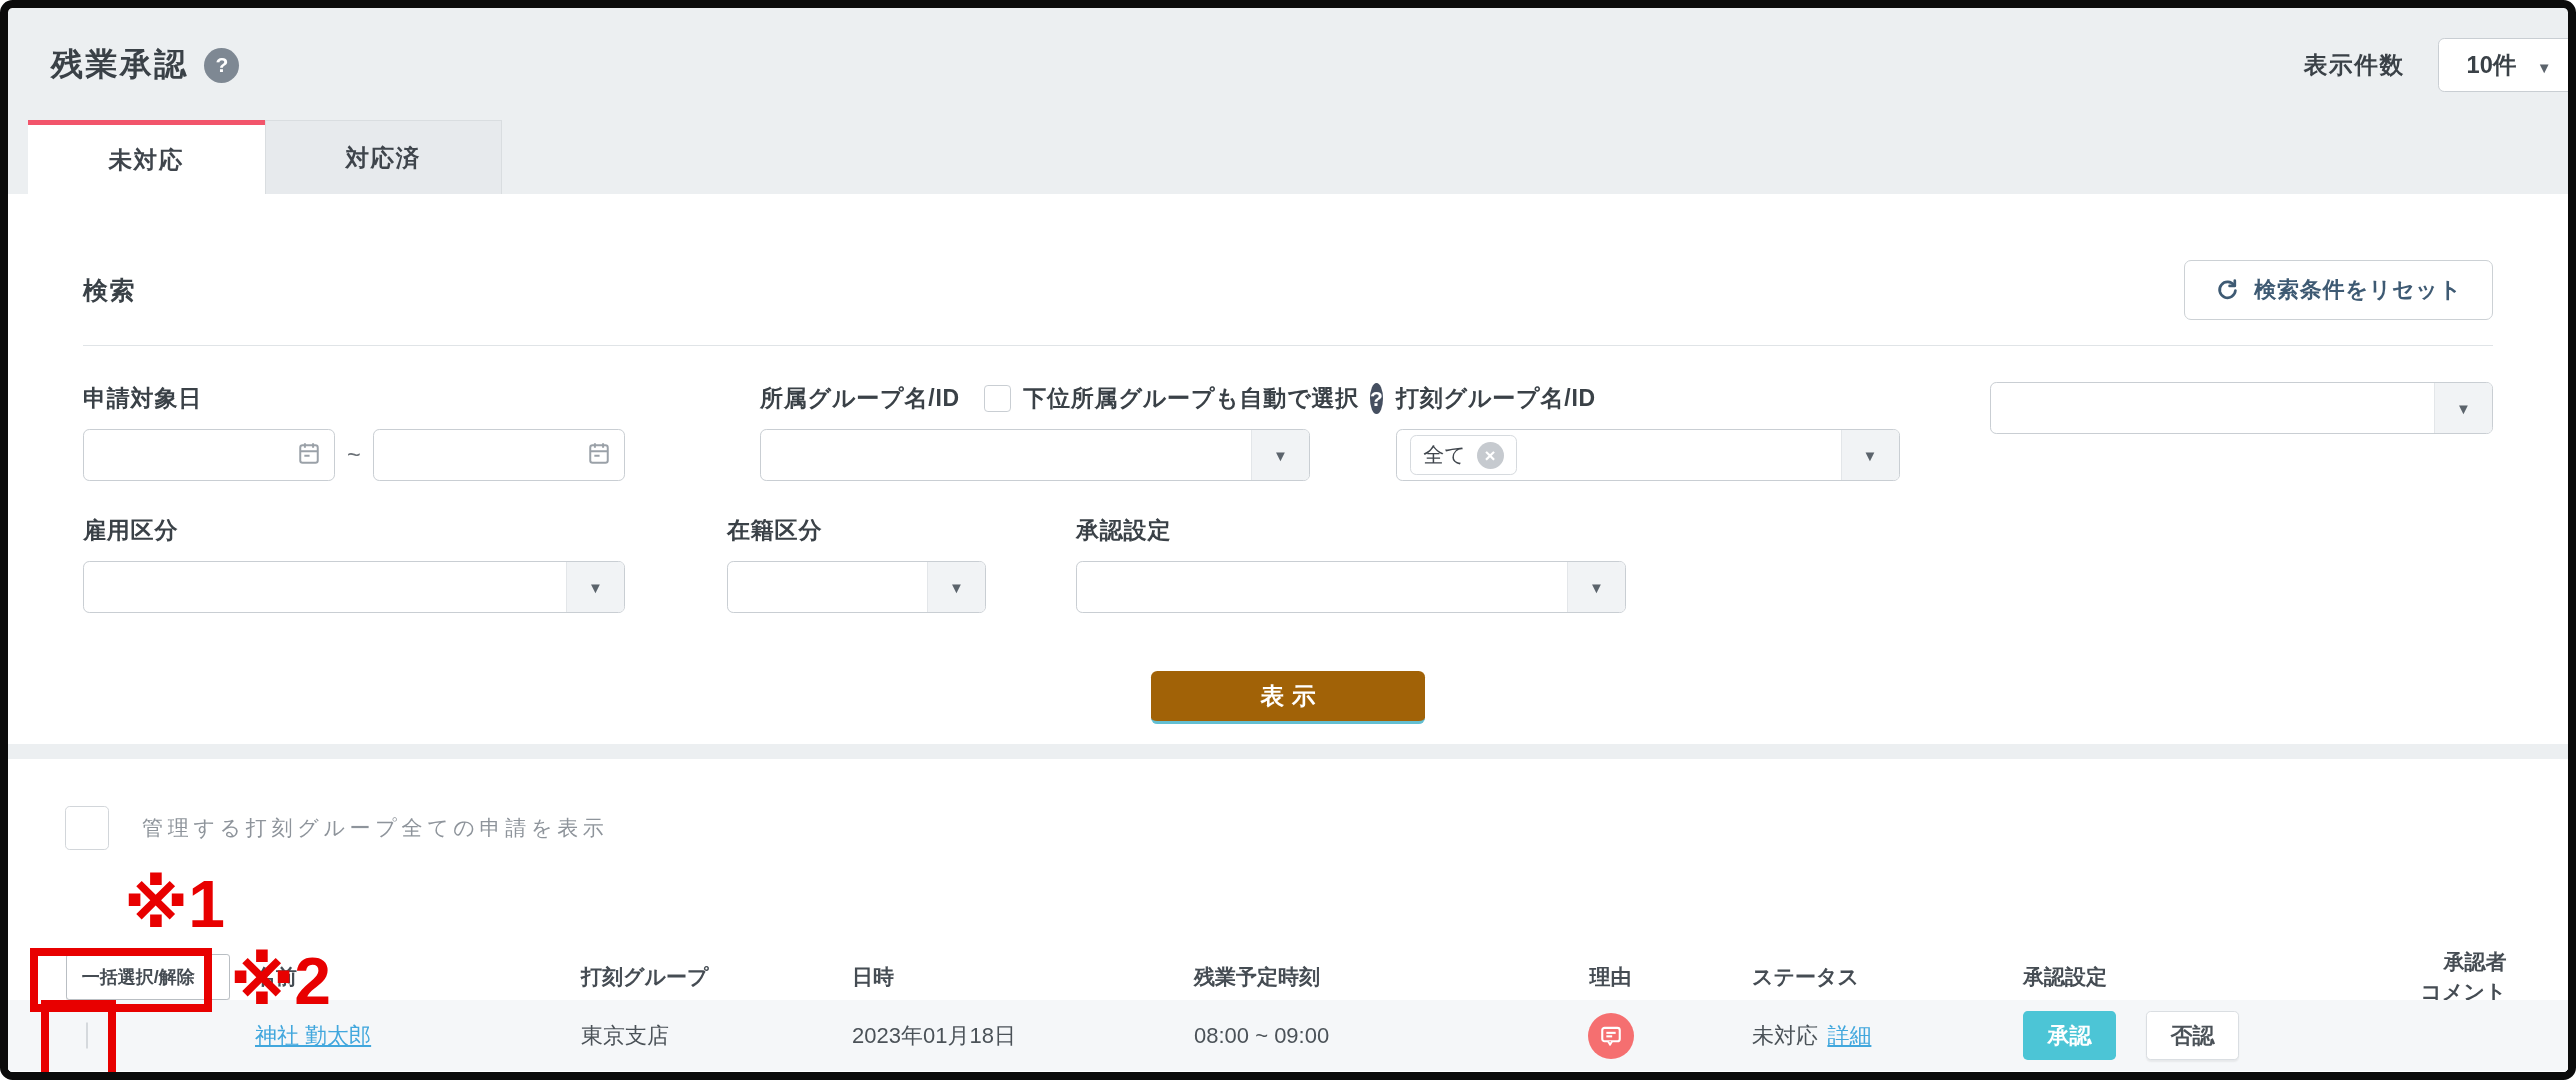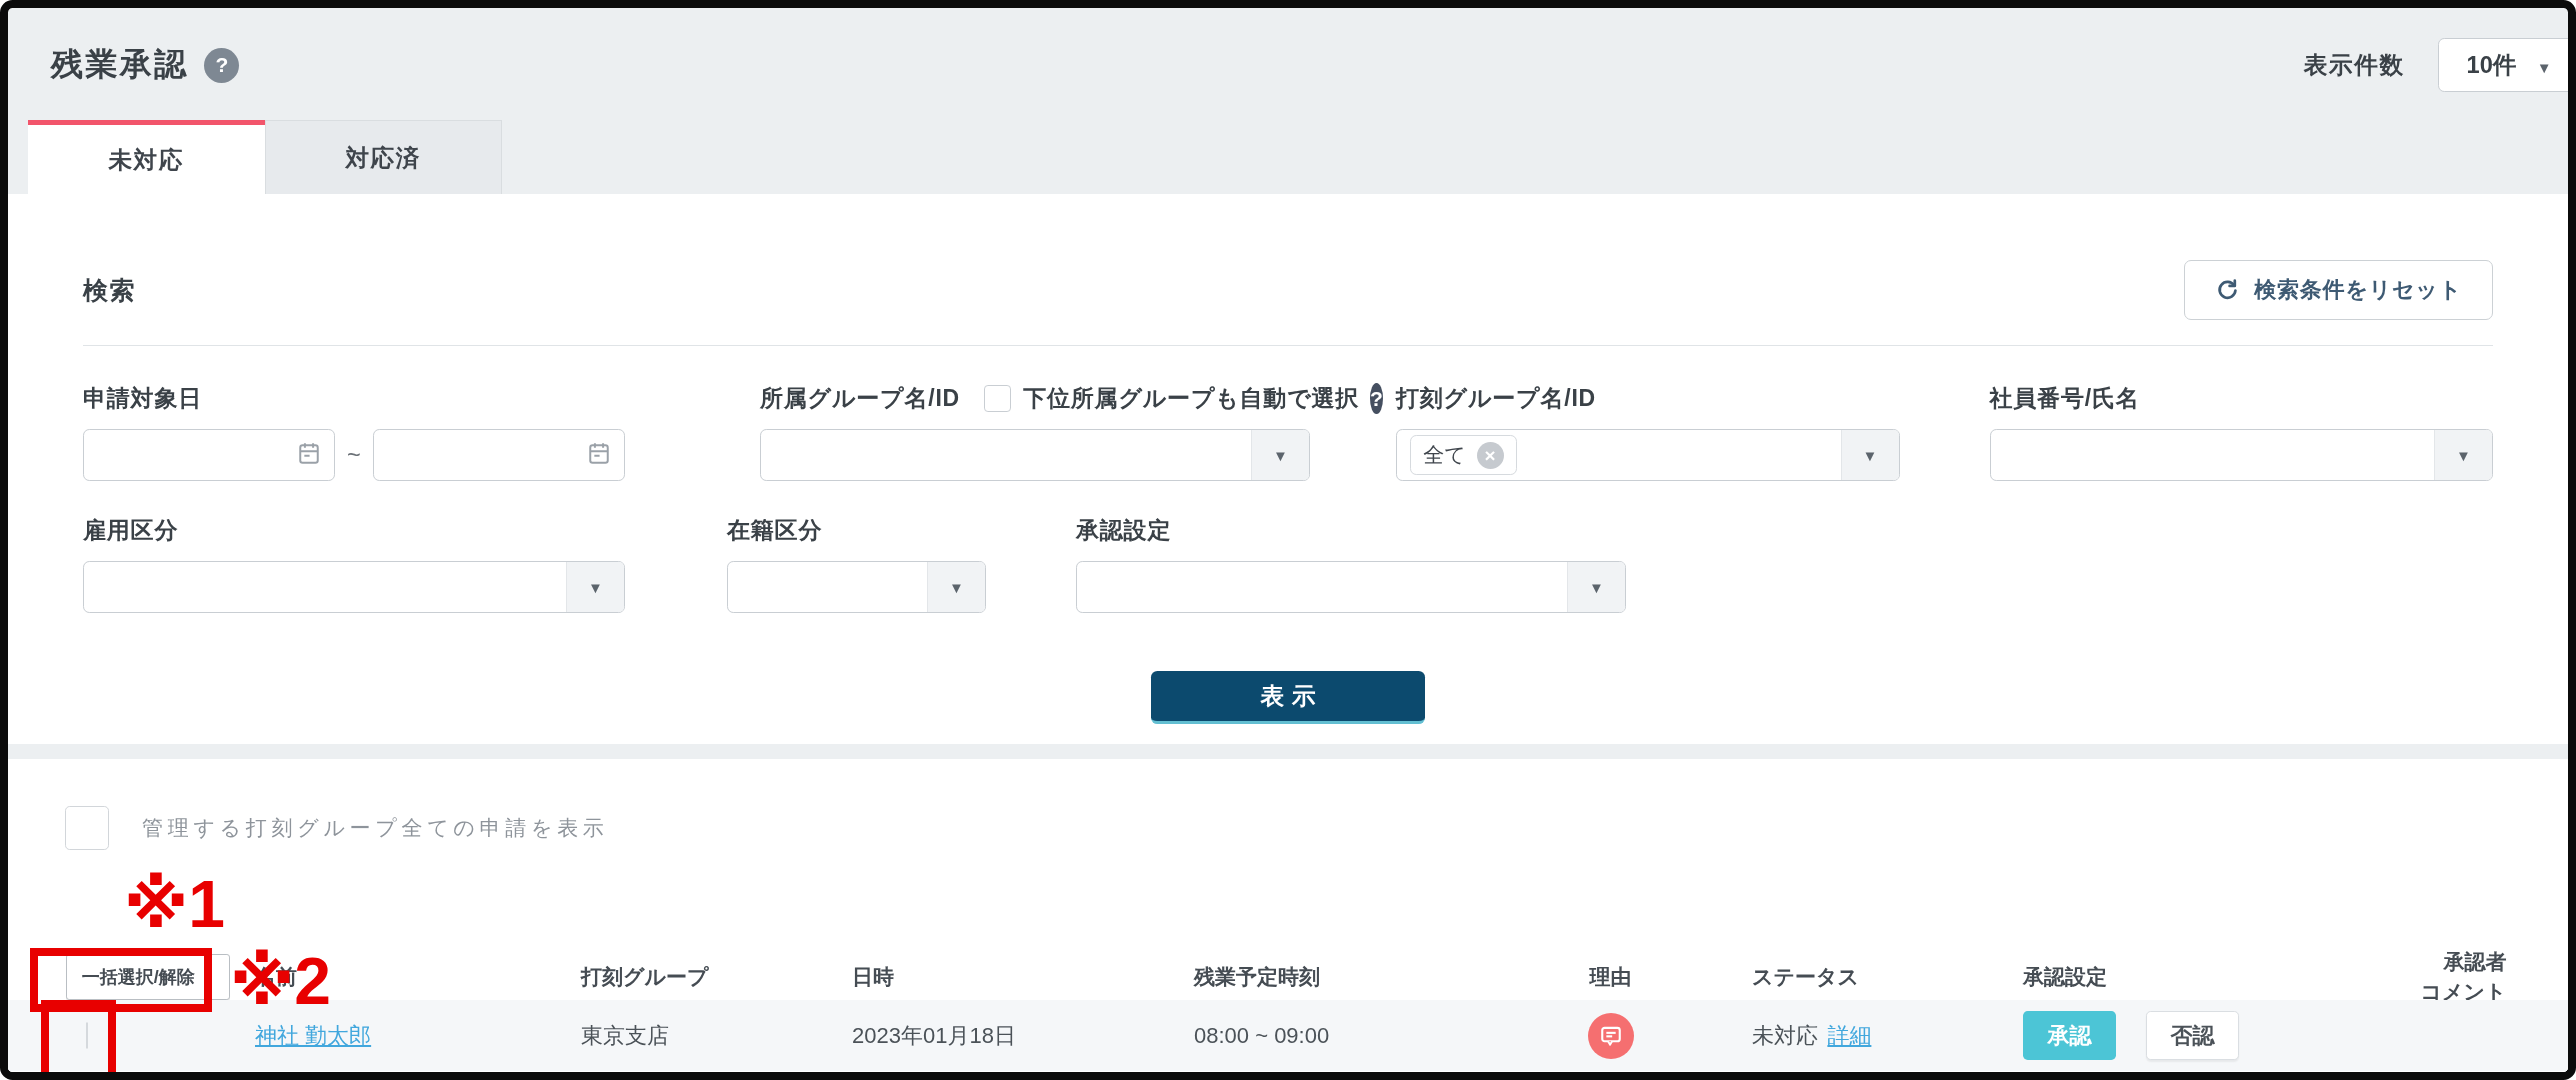--- a/index.html
+++ b/index.html
@@ -59,21 +59,21 @@
   .mini-check{width:27px;height:27px;box-sizing:border-box;border:1.6px solid #c9ced3;border-radius:3.9px;background:#fff;
     margin:0 12.6px 0 23.6px;flex:none;}
   .g-date{width:542px;margin-right:135px;}
   .g-group{width:550px;margin-right:86px;}
   .g-stamp{width:511px;margin-right:90px;}
   .g-emp{width:511px;}
   .g-employ{width:542px;margin-right:102px;}
   .g-enroll{width:259px;margin-right:90px;}
   .g-tag{width:550px;}
 
-  .submit-btn{display:block;margin:58px auto 0;width:274px;height:53px;background:#0c4a6e;border:none;
+  .submit-btn{display:block;margin:58px auto 0;width:274px;height:53px;background:#a16207;border:none;
     border-bottom:3.9px solid #63bfd2;border-radius:6.3px;color:#fff;font-size:23.6px;font-weight:700;letter-spacing:7.9px;
     text-indent:7.9px;font-family:Liberation Serif, serif;}
 
   
   .list-panel{position:absolute;top:751px;left:0;right:0;bottom:0;background:#fff;}
   .showall-row{position:absolute;top:47px;left:57px;display:flex;align-items:center;}
   .big-check{width:44px;height:44px;box-sizing:border-box;border:1.6px solid #d2d6da;border-radius:4.7px;background:#fff;flex:none;}
   .showall-label{margin-left:33px;font-size:21px;color:#8e949b;letter-spacing:4.7px;}
 
   .tbl-row{position:absolute;left:0;right:0;display:flex;align-items:center;box-sizing:border-box;padding:0 38px;}
@@ -202,23 +202,20 @@
               <span class="chip-x"></span>
             </span>
           </div>
           <div class="select-arrow">
               <span class="arrow-glyph"></span>
             </div>
         </div>
       </div>
 
       <div class="fgroup g-emp">
-        <div class="flabel-row">
-            <span class="flabel">社員番号/氏名</span>
-          </div>
         <div class="control select">
           <div class="select-body"></div>
           <div class="select-arrow">
               <span class="arrow-glyph"></span>
             </div>
         </div>
       </div>
     </div>
 
     <div class="fields-row row2">

